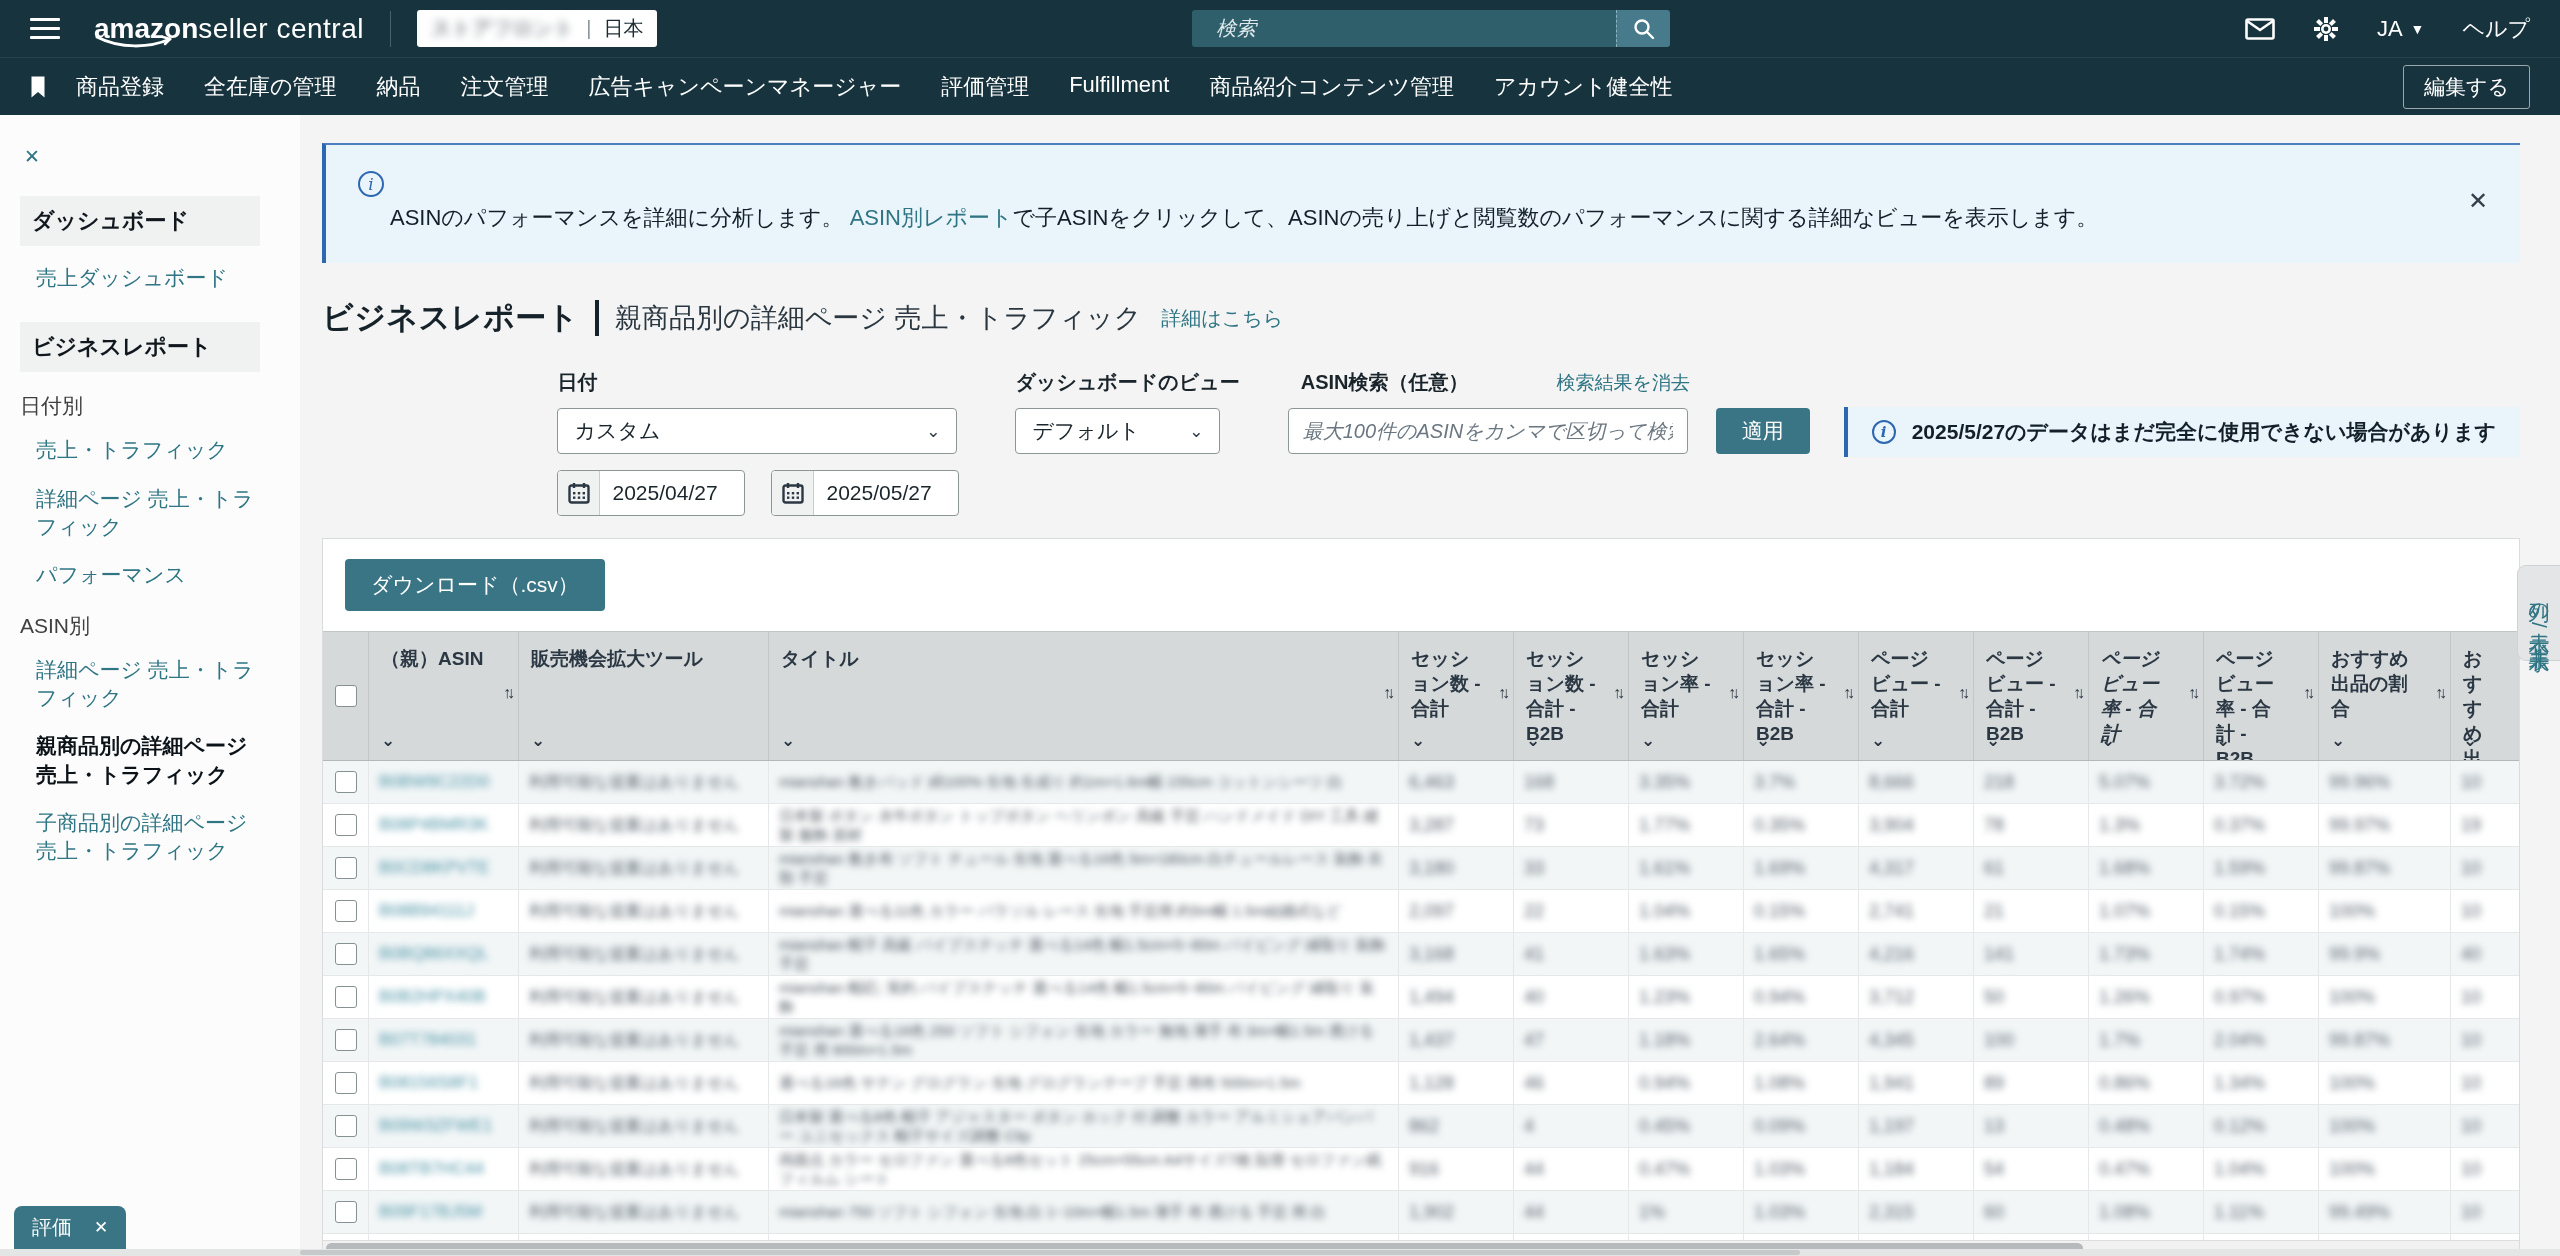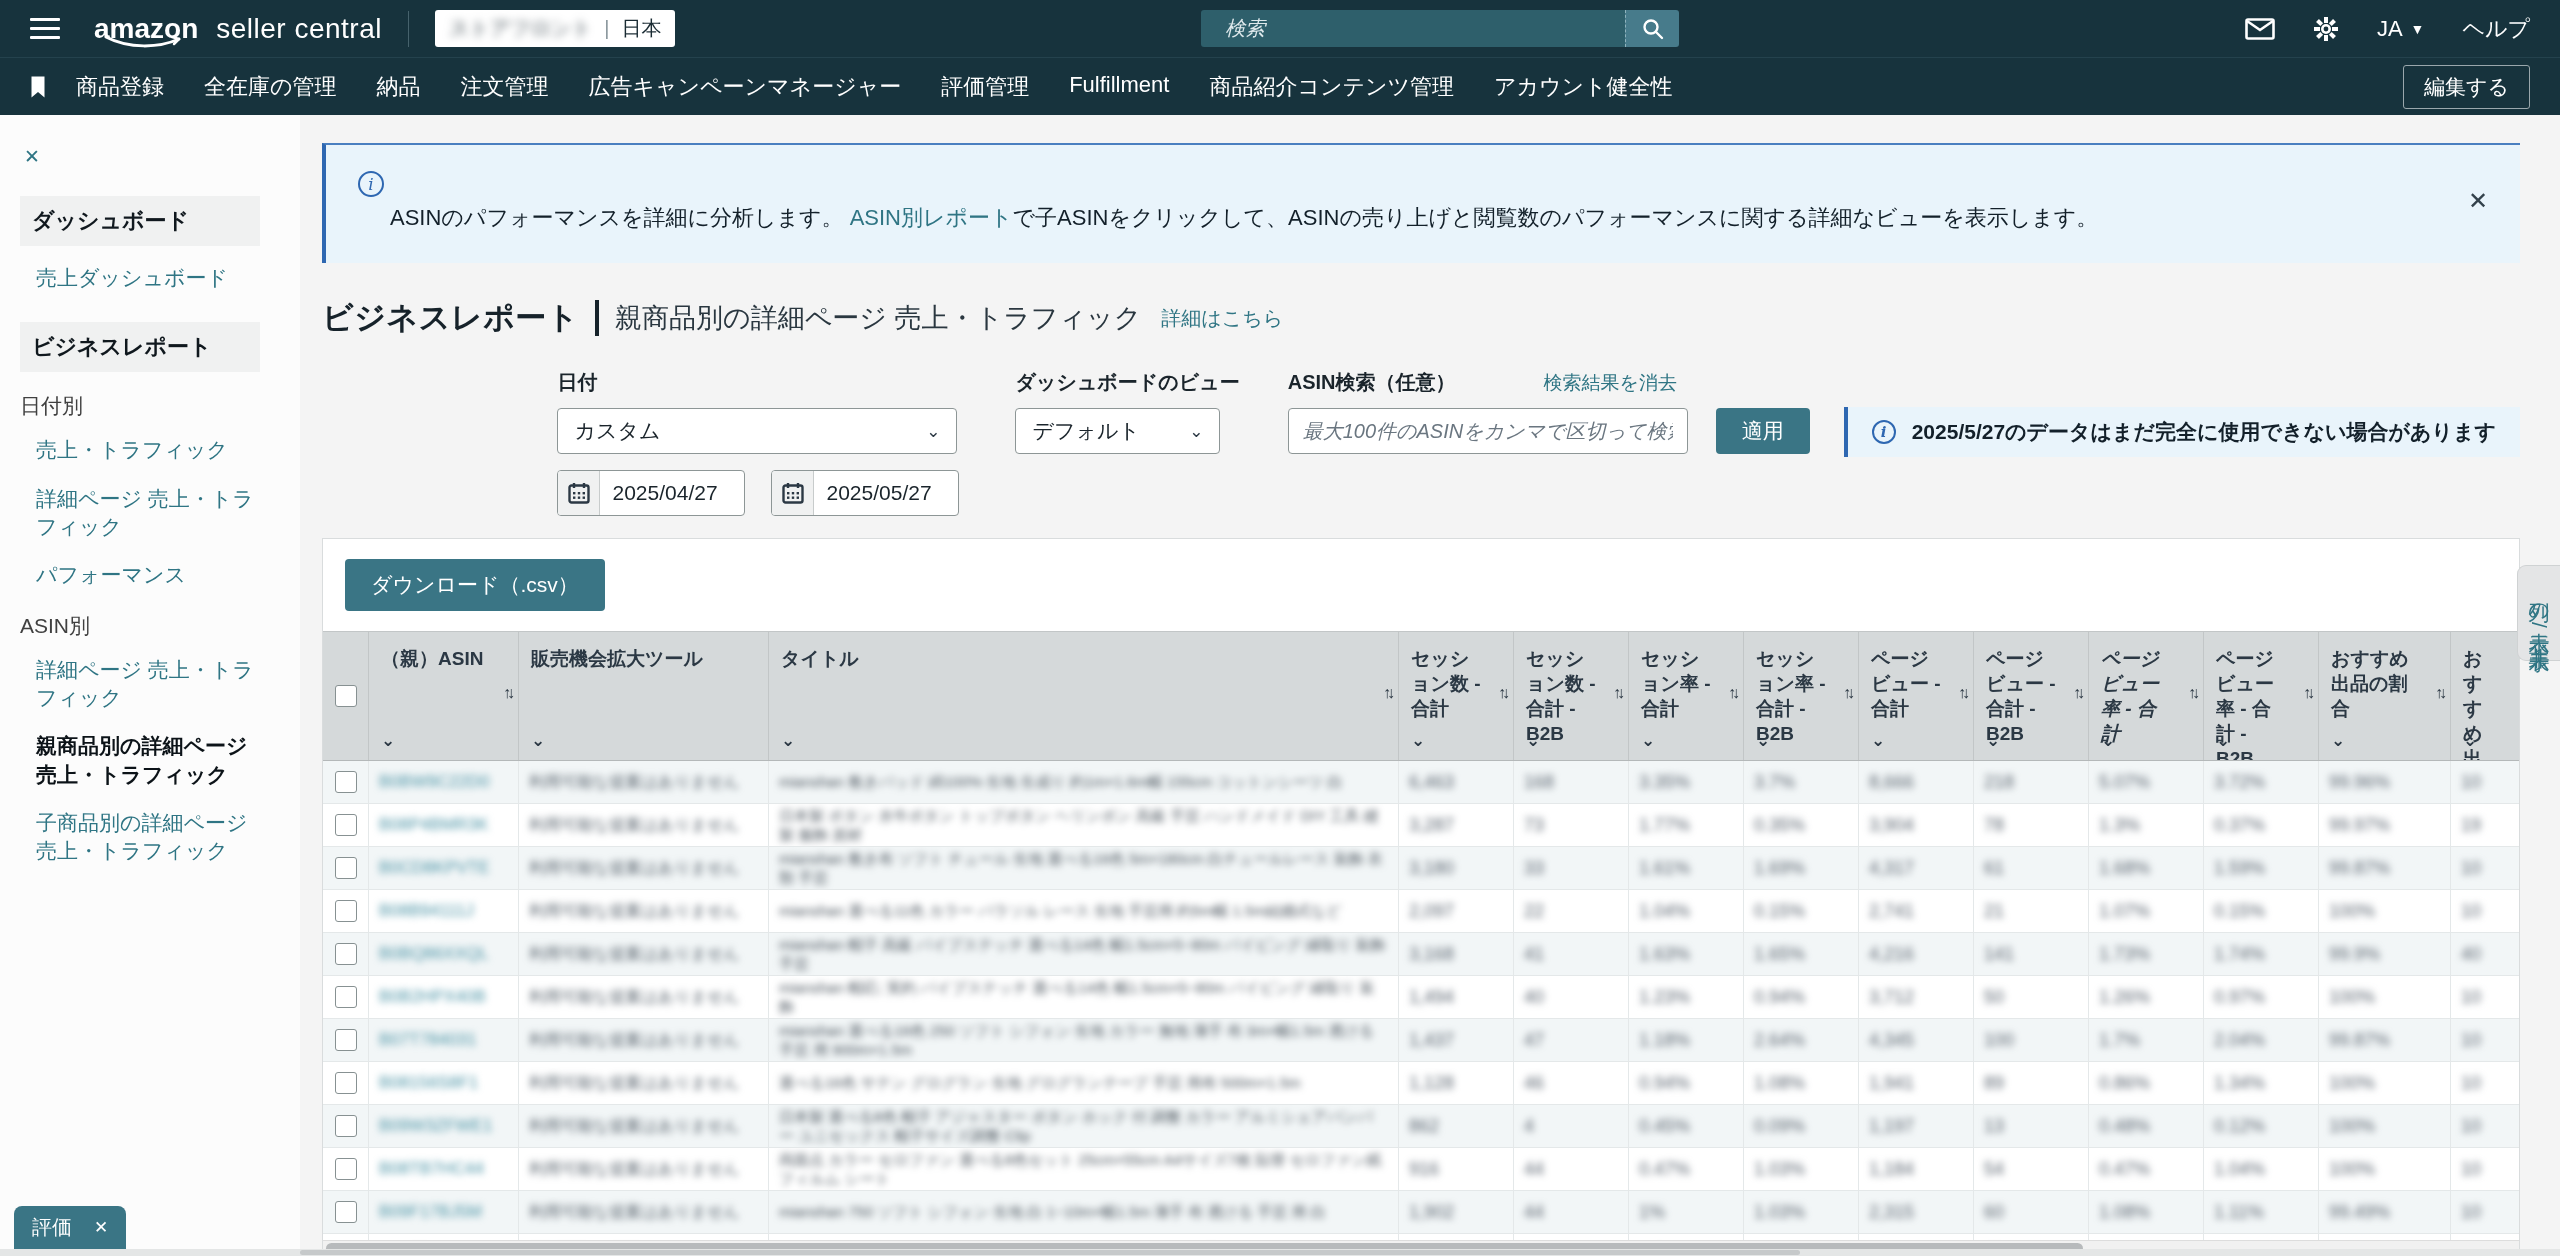--- a/index.html
+++ b/index.html
@@ -4,21 +4,21 @@
 <style>
   * { margin:0; padding:0; box-sizing:border-box; }
   html,body { width:2560px; height:1256px; overflow:hidden; }
   body { font-family:"Liberation Sans","DejaVu Sans",sans-serif; background:#f4f4f4; color:#1a242b; position:relative; }
   a { text-decoration:none; }
 
   
   .topbar { height:57px; background:#17333d; display:flex; align-items:center; padding:0 30px; }
   .hamburger { width:30px; display:flex; flex-direction:column; gap:6px; cursor:pointer; margin-right:34px; }
   .hamburger span { display:block; height:3px; background:#fff; border-radius:1px; }
-  .logo { color:#fff; display:flex; align-items:baseline; gap:9px; white-space:nowrap; }
+  .logo { color:#fff; display:flex; align-items:baseline; white-space:nowrap; }
   .logo-amazon { font-weight:700; font-size:28px; position:relative; }
   .logo-amazon svg { position:absolute; left:2px; bottom:-9px; }
   .logo-rest { font-weight:300; font-size:28px; letter-spacing:.5px; }
   .tb-divider { width:1px; height:36px; background:#46626c; margin:0 26px; }
   .store-pill { background:#fff; border-radius:3px; height:37px; display:flex; align-items:center; gap:12px; padding:0 14px; font-size:20px; color:#1a2b33; cursor:pointer; }
   .store-name { filter:blur(4px); color:#3d4a52; }
   .store-sep { color:#8a979d; }
   .search { margin:0 auto; display:flex; height:37px; width:478px; border-radius:3px; overflow:hidden; }
   .search input { flex:1; background:#2e5f6b; border:none; outline:none; color:#e8f0f2; font-size:20px; font-style:italic; padding:0 24px; font-family:inherit; }
   .search input::placeholder { color:#dfe9ec; }
@@ -67,21 +67,21 @@
   .select { height:46px; border:1px solid #8d9696; border-radius:4px; background:#fff; display:flex; align-items:center; justify-content:space-between; padding:0 16px; font-size:21px; cursor:pointer; }
   .w-date { width:400px; }
   .w-view { width:205px; }
   .chev { font-size:17px; color:#2b3844; }
   .dates { display:flex; gap:26px; margin-top:16px; }
   .date-input { display:flex; align-items:center; border:1px solid #8d9696; border-radius:4px; background:#fff; height:46px; width:188px; overflow:hidden; cursor:pointer; }
   .cal { width:42px; height:100%; background:#f0f1f1; border-right:1px solid #c8cccc; display:flex; align-items:center; justify-content:center; flex:none; }
   .date-val { padding:0 12px; font-size:21px; }
   .f-col2 { margin-left:56px; }
   .f-col3 { margin-left:48px; }
-  .asin-head { display:flex; align-items:baseline; gap:88px; }
+  .asin-head { display:flex; align-items:baseline; gap:88px;margin-left:13px; }
   .clear-link { color:#2f7584; font-size:19px; cursor:pointer; }
   .asin-row { display:flex; align-items:center; }
   .asin-input { width:400px; height:46px; border:1px solid #8d9696; border-radius:4px; background:#fff; padding:0 14px; font-size:20px; font-style:italic; color:#3a454e; font-family:inherit; outline:none; }
   .asin-input::placeholder { color:#6a7680; }
   .apply-btn { height:46px; background:#3a7585; color:#fff; border:none; border-radius:4px; padding:0 26px; font-size:21px; margin-left:28px; cursor:pointer; font-family:inherit; }
   .notice { margin-left:34px; margin-top:38px; background:#e9f4fb; border-left:4px solid #2e67b1; display:flex; align-items:center; gap:16px; padding:0 24px; height:50px; font-size:21px; font-weight:700; color:#13202a; white-space:nowrap; }
   .notice .info-circle { width:24px; height:24px; font-size:15px; }
 
   
   .card { background:#fff; border:1px solid #d9dcdd; flex:1; min-height:0; position:relative; overflow:hidden; }

